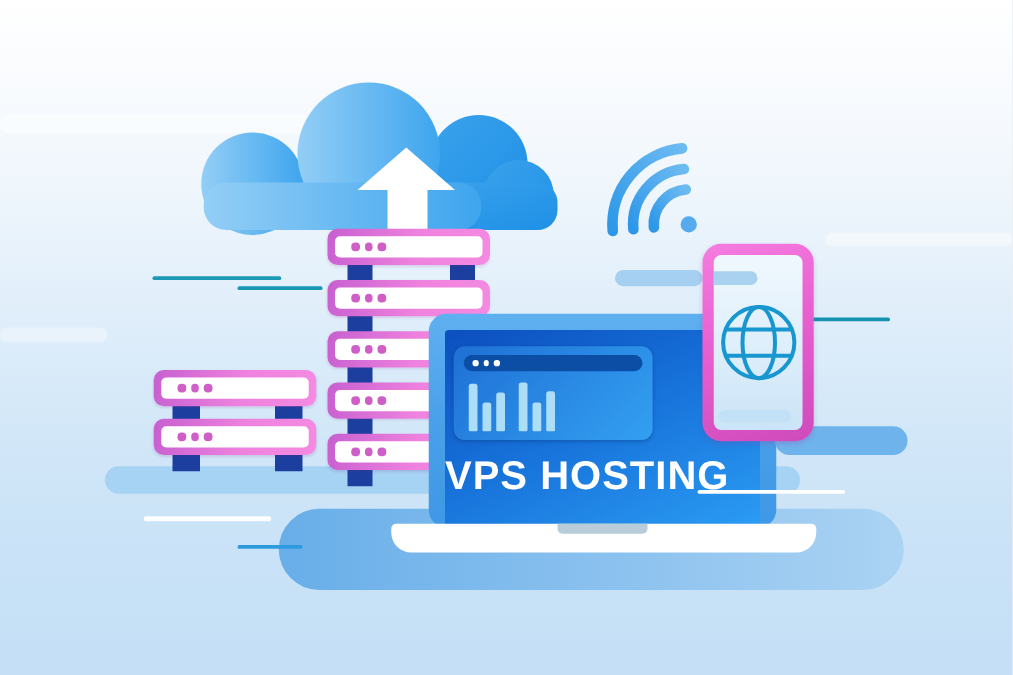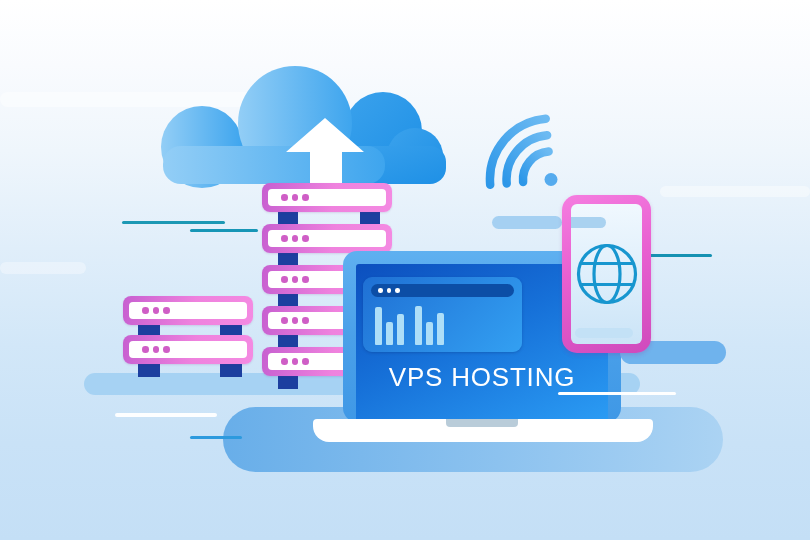--- a/index.html
+++ b/index.html
@@ -37,22 +37,22 @@
     background:linear-gradient(180deg,#5fb0f0 0%,#4aa0e9 50%,#3f98e6 100%);}
   .laptop-screen{position:absolute;left:13px;top:13px;width:252px;height:158px;border-radius:3px;
     background:linear-gradient(155deg,#0c4fbe 0%,#1670d8 45%,#2b9cf4 100%);overflow:hidden;}
   .browser-card{position:absolute;left:7px;top:13px;width:159px;height:75px;border-radius:9px;
     background:linear-gradient(135deg,#1f70d4 0%,#33a0f2 100%);box-shadow:0 1px 3px rgba(0,30,90,0.25);}
   .card-topbar{position:absolute;left:8px;top:7px;width:143px;height:13px;border-radius:7px;background:#0c4ea6;
     display:flex;align-items:center;padding-left:7px;gap:4px;box-sizing:border-box;}
   .win-dot{width:4.5px;height:4.5px;border-radius:50%;background:#ffffff;flex:0 0 auto;}
   .mini-chart{position:absolute;left:12px;bottom:7px;width:84px;height:41px;}
   .bar{position:absolute;bottom:0;width:7px;border-radius:2px 2px 1px 1px;background:#addef8;}
-  .vps-title{position:absolute;left:0;right:0;top:98px;text-align:center;color:#ffffff;
-    font-weight:400;font-size:26px;letter-spacing:0.8px;font-family:"Liberation Sans",sans-serif;}
+  .vps-title{position:absolute;left:0;right:0;top:98px;text-align:left;color:#ffffff;
+    font-weight:700;font-size:32px;letter-spacing:0.8px;font-family:"Liberation Sans",sans-serif;}
   .laptop-base{position:absolute;left:313px;top:419px;width:340px;height:23px;background:#ffffff;
     border-radius:4px 4px 16px 16px;}
   .base-notch{position:absolute;left:133px;top:0;width:72px;height:8px;background:#b9ccd9;border-radius:0 0 4px 4px;}
   
   .phone-frame{position:absolute;left:562px;top:195px;width:89px;height:158px;border-radius:15px;
     background:linear-gradient(160deg,#f57de0 0%,#e85fd0 45%,#cf4abc 100%);box-shadow:0 2px 4px rgba(150,40,140,0.2);}
   .phone-screen{position:absolute;left:9px;top:9px;width:71px;height:140px;border-radius:6px;
     background:linear-gradient(180deg,#f0f8fe 0%,#ddeefb 55%,#cbe4f7 100%);overflow:hidden;}
   .phone-pill{position:absolute;left:0;top:13px;width:35px;height:11px;border-radius:0 6px 6px 0;background:#a9d2f0;}
   .phone-band{position:absolute;left:4px;top:124px;width:58px;height:10px;border-radius:5px;background:#c3e1f6;}

